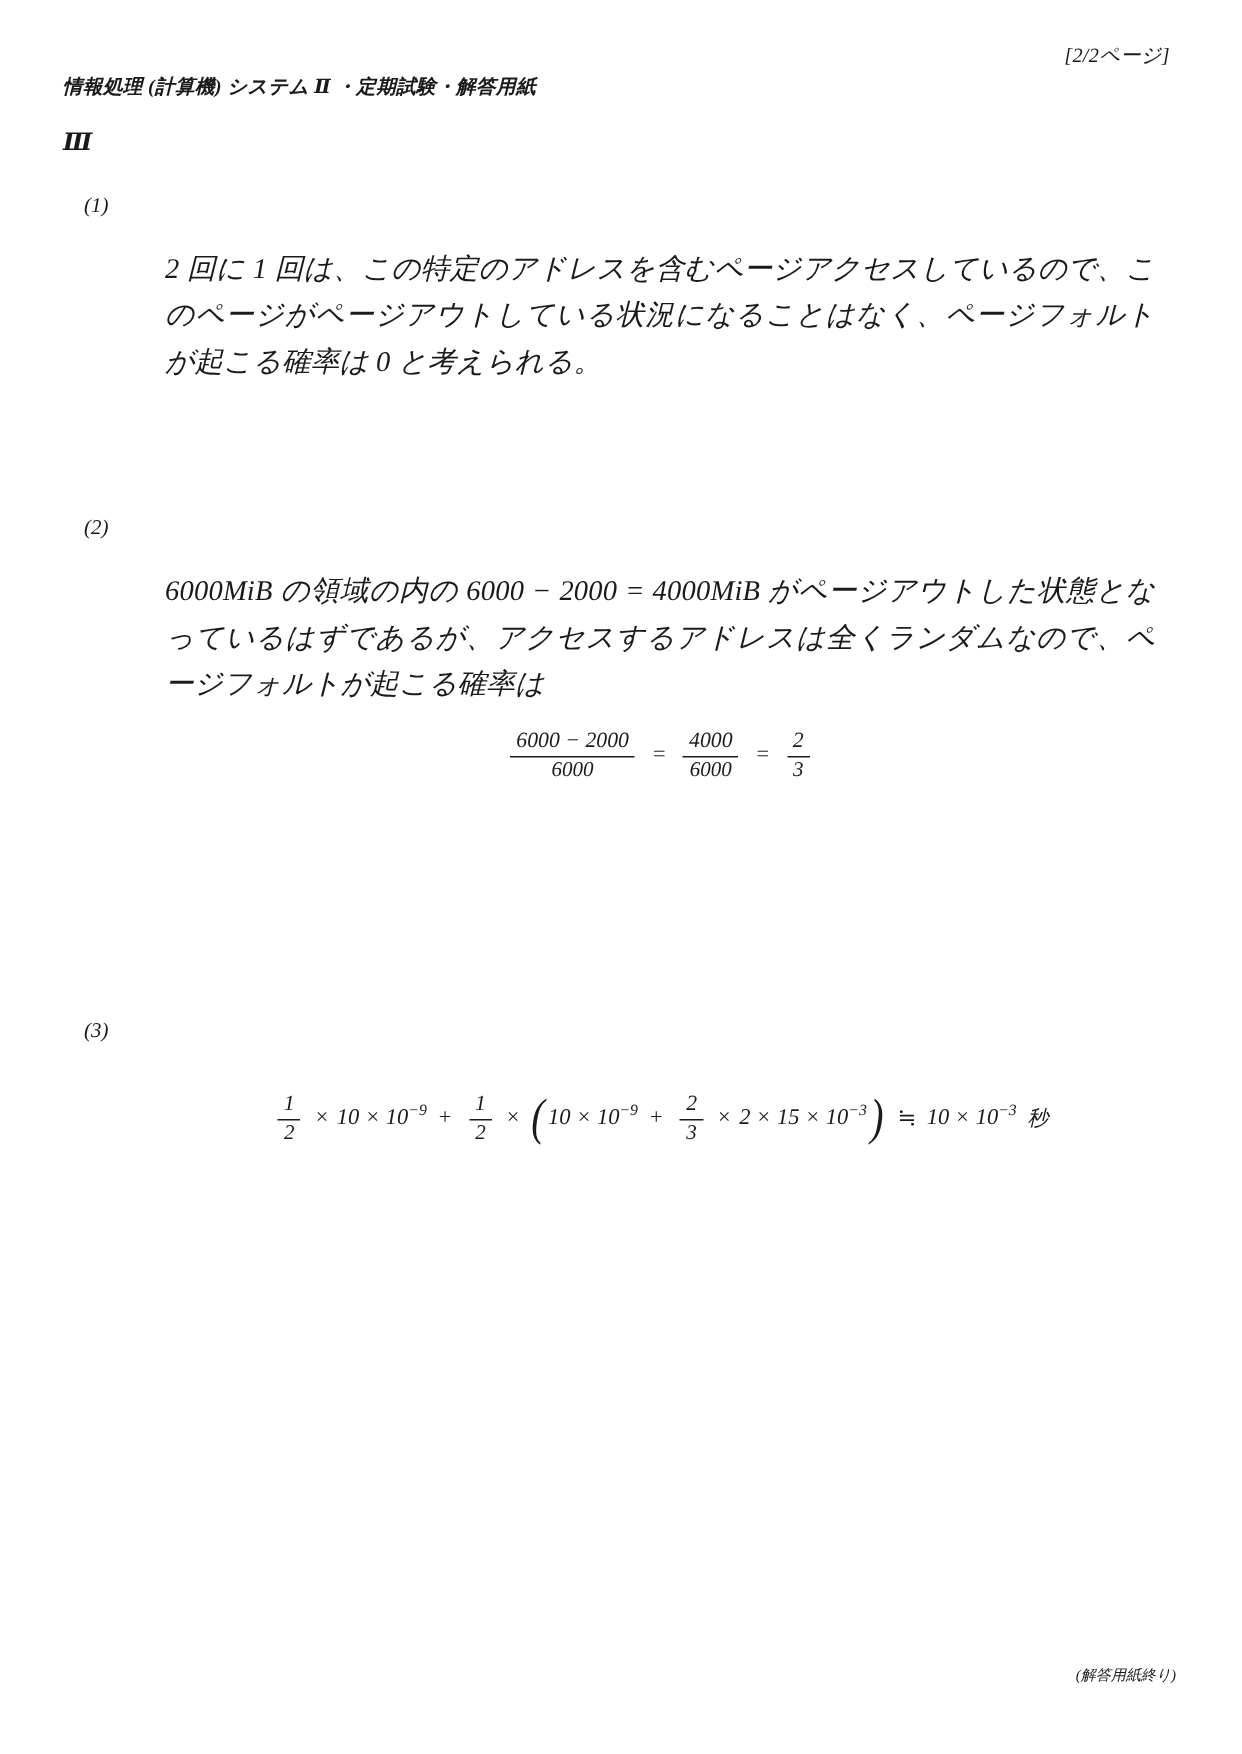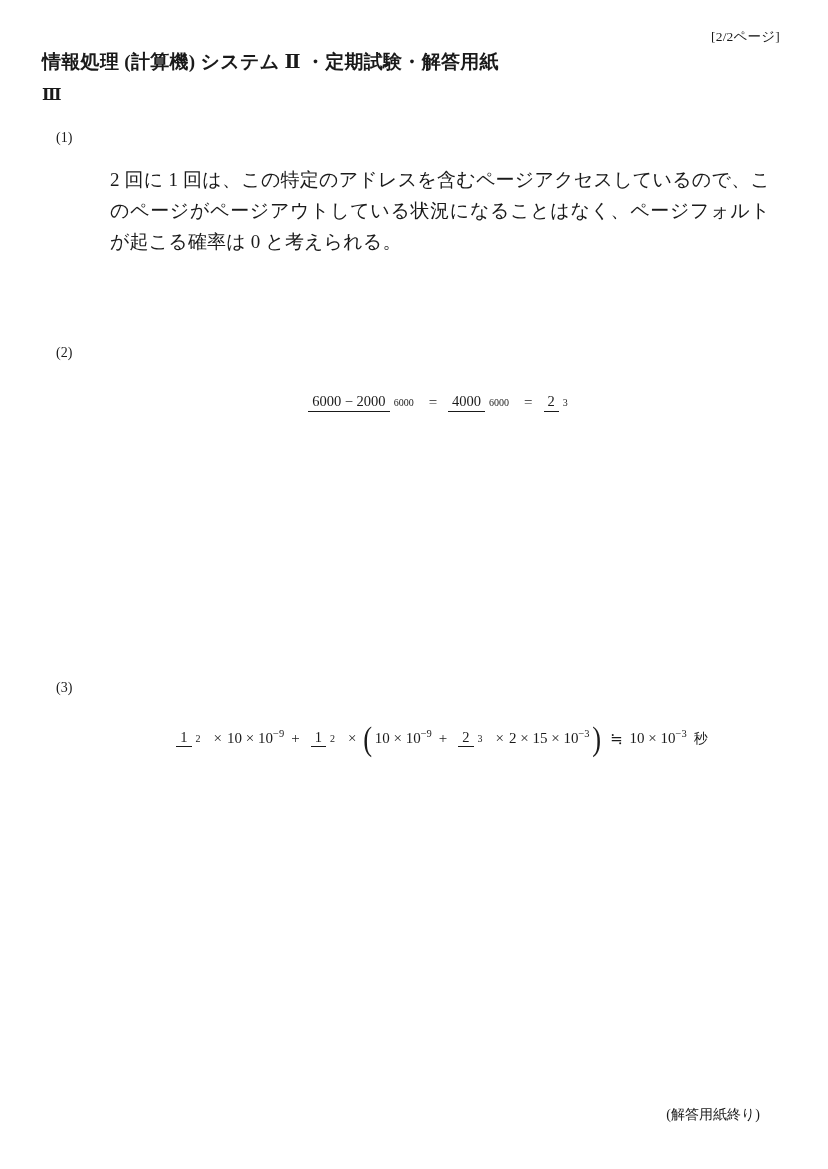--- a/index.html
+++ b/index.html
@@ -15,36 +15,37 @@
     font-family: "Liberation Serif", "DejaVu Serif", serif;
     color: #1a1a1a;
     -webkit-font-smoothing: antialiased;
   }
   .page {
     position: relative;
     width: 828px;
     height: 1169px;
     box-sizing: border-box;
     overflow: hidden;
+    font-style: italic;
   }
 
   
   .page-marker {
     position: absolute;
     top: 28px;
     right: 48px;
     font-size: 13.5px;
     letter-spacing: 0.2px;
     white-space: nowrap;
   }
   .doc-title {
     position: absolute;
     top: 49px;
     left: 42px;
-    font-size: 19px;
+    font-size: 13px;
     font-weight: 700;
     letter-spacing: 0.3px;
     white-space: nowrap;
   }
   .section-number {
     position: absolute;
     top: 85px;
     left: 42px;
     font-size: 16px;
     font-weight: 700;
@@ -86,34 +87,34 @@
     font-size: 15px;
   }
   .mrow {
     display: inline-flex;
     align-items: center;
     justify-content: center;
     white-space: nowrap;
   }
   .frac {
     display: inline-flex;
-    flex-direction: row;
+    flex-direction: column;
     align-items: center;
     vertical-align: middle;
     margin: 0 4px;
     line-height: 1.08;
   }
   .frac .num {
     padding: 0 4px 1px 4px;
     border-bottom: 1px solid #1a1a1a;
     font-size: 14.5px;
   }
   .frac .den {
     padding: 1px 4px 0 4px;
-    font-size: 10px;
+    font-size: 14px;
   }
   .op {
     margin: 0 7px;
     font-size: 15px;
   }
   .op.tight { margin: 0 5px; }
   .term { font-size: 15px; }
   sup.exp {
     font-size: 10.5px;
     vertical-align: super;
@@ -130,22 +131,22 @@
   .jp-unit {
     margin-left: 7px;
     font-family: "DejaVu Sans", "Liberation Sans", sans-serif;
     font-size: 14px;
   }
 
   
   .footer-note {
     position: absolute;
     bottom: 45px;
-    right: 68px;
-    font-size: 14px;
+    right: 44px;
+    font-size: 10px;
     white-space: nowrap;
   }
 </style>
 </head>
 <body>
 
 <div class="page">
 
   <div class="page-marker">[2/2ページ]</div>
 
@@ -156,20 +157,21 @@
   <div class="qblock" style="top:130px;">
     <div class="qlabel">(1)</div>
     <div class="qbody">
       <div class="ptext">2 回に 1 回は、この特定のアドレスを含むページアクセスしているので、このページがページアウトしている状況になることはなく、ページフォルトが起こる確率は 0 と考えられる。</div>
     </div>
   </div>
 
   <div class="qblock" style="top:345px;">
     <div class="qlabel">(2)</div>
     <div class="qbody">
+      <div class="ptext">6000MiB の領域の内の 6000 − 2000 = 4000MiB がページアウトした状態となっているはずであるが、アクセスするアドレスは全くランダムなので、ページフォルトが起こる確率は</div>
 
       <div class="math-display">
         <span class="mrow">
           <span class="frac">
             <span class="num">6000 − 2000</span>
             <span class="den">6000</span>
           </span>
           <span class="op">=</span>
           <span class="frac">
             <span class="num">4000</span>

